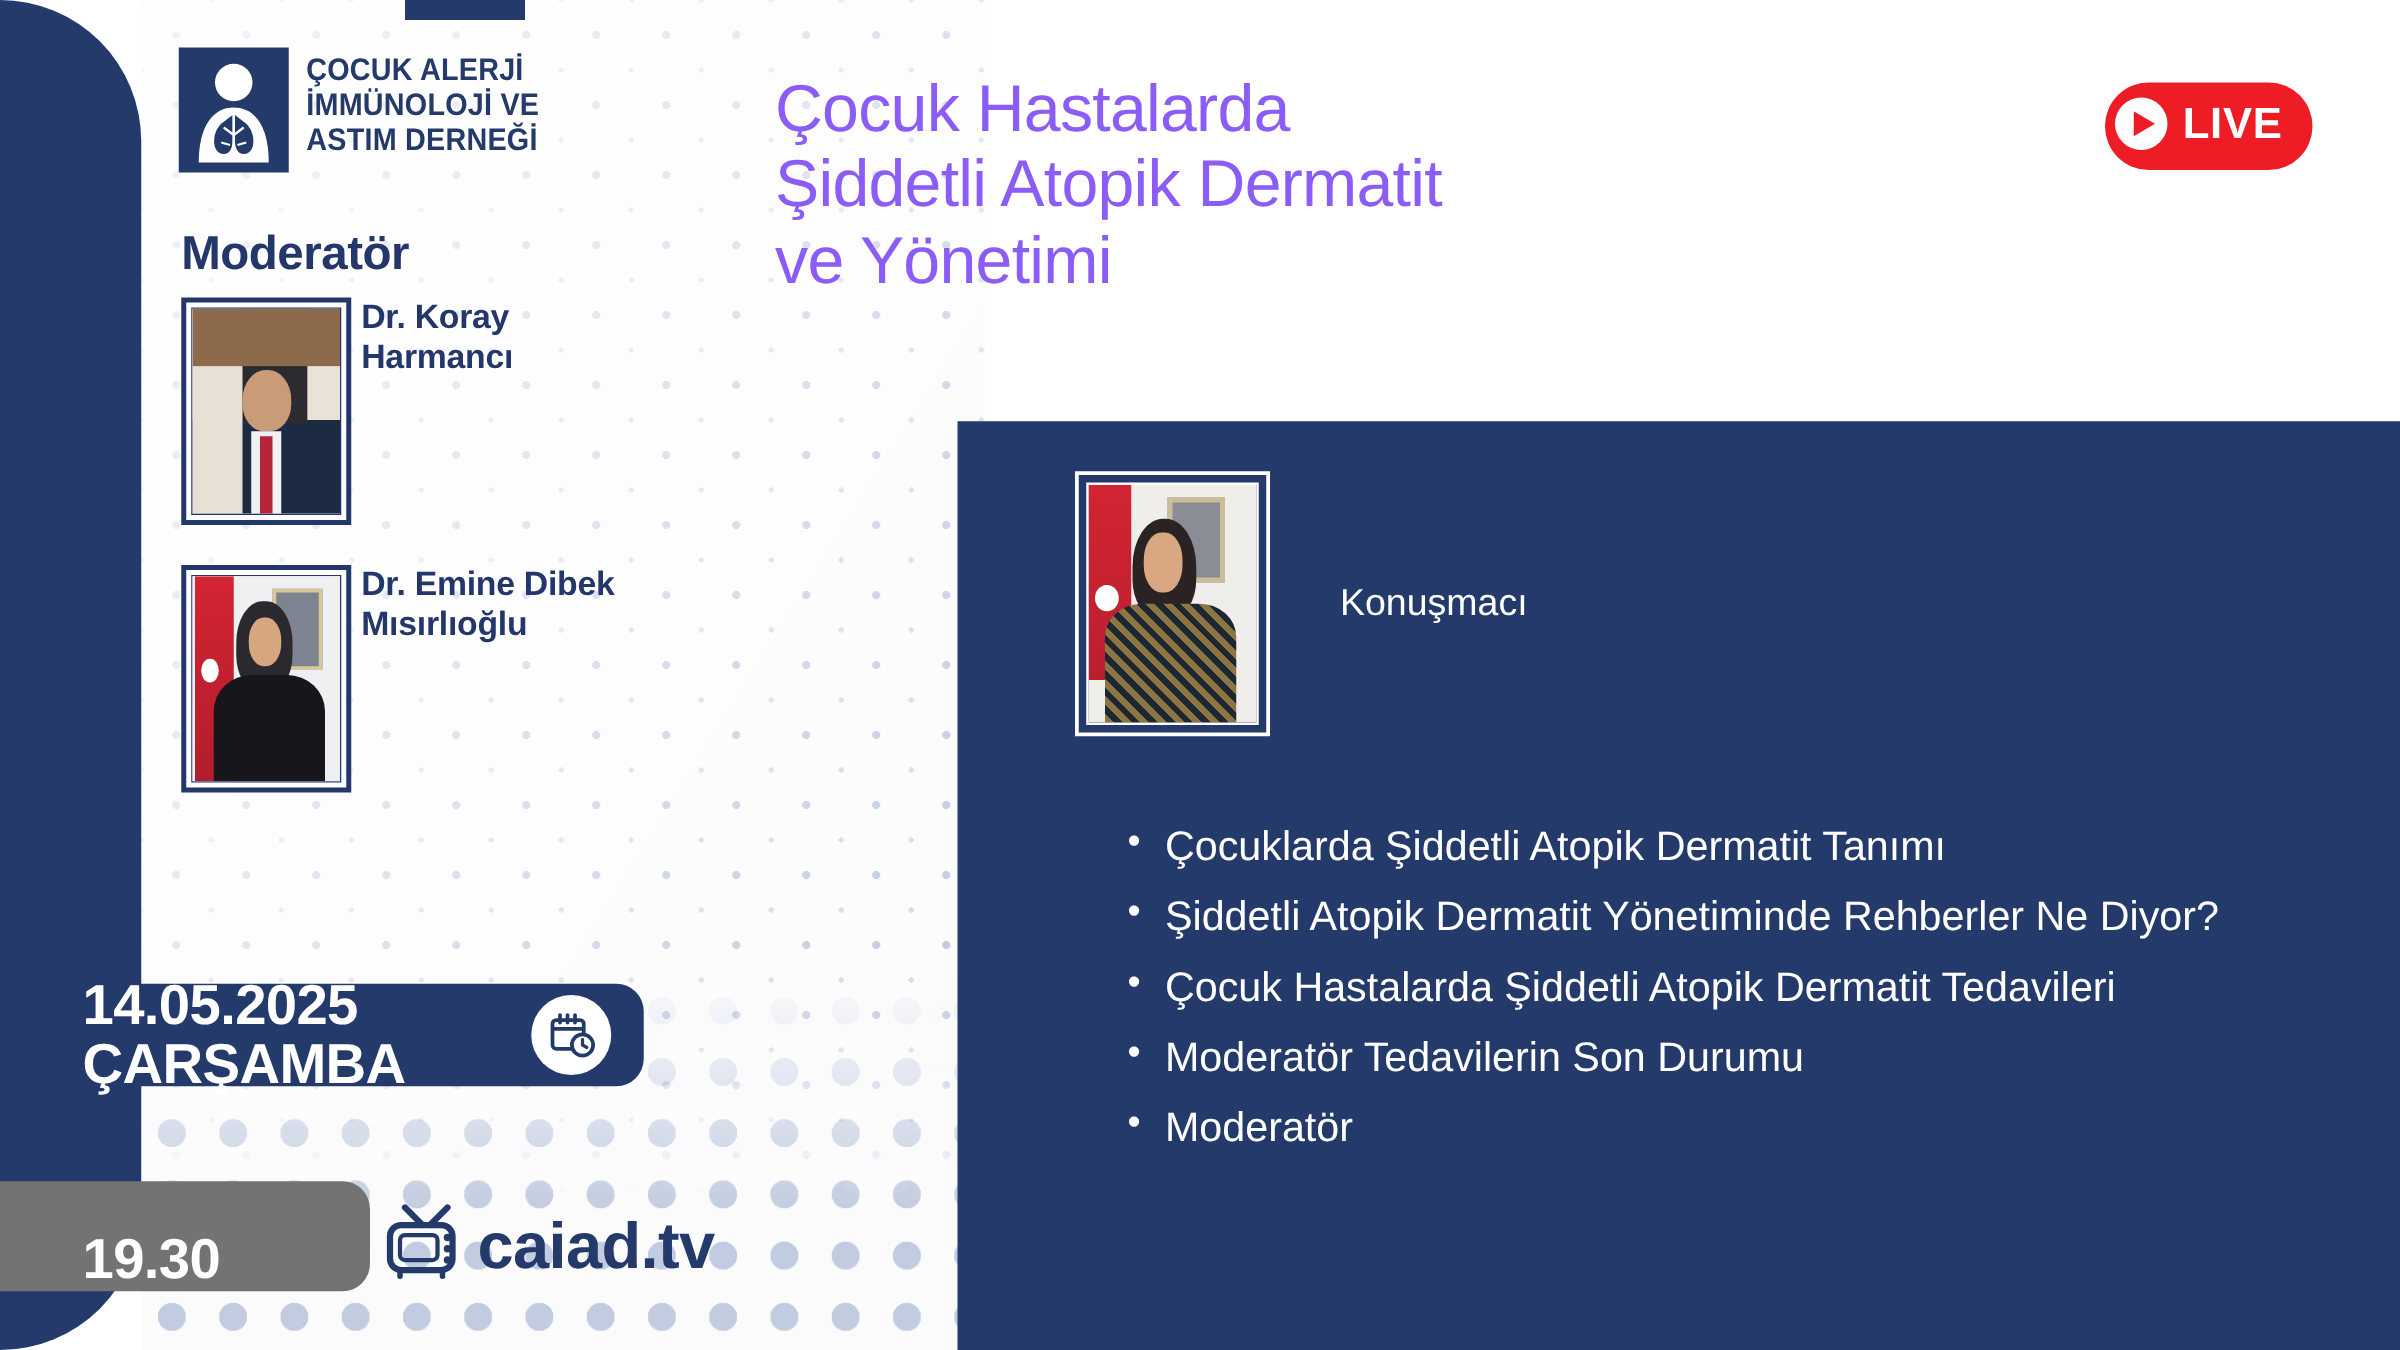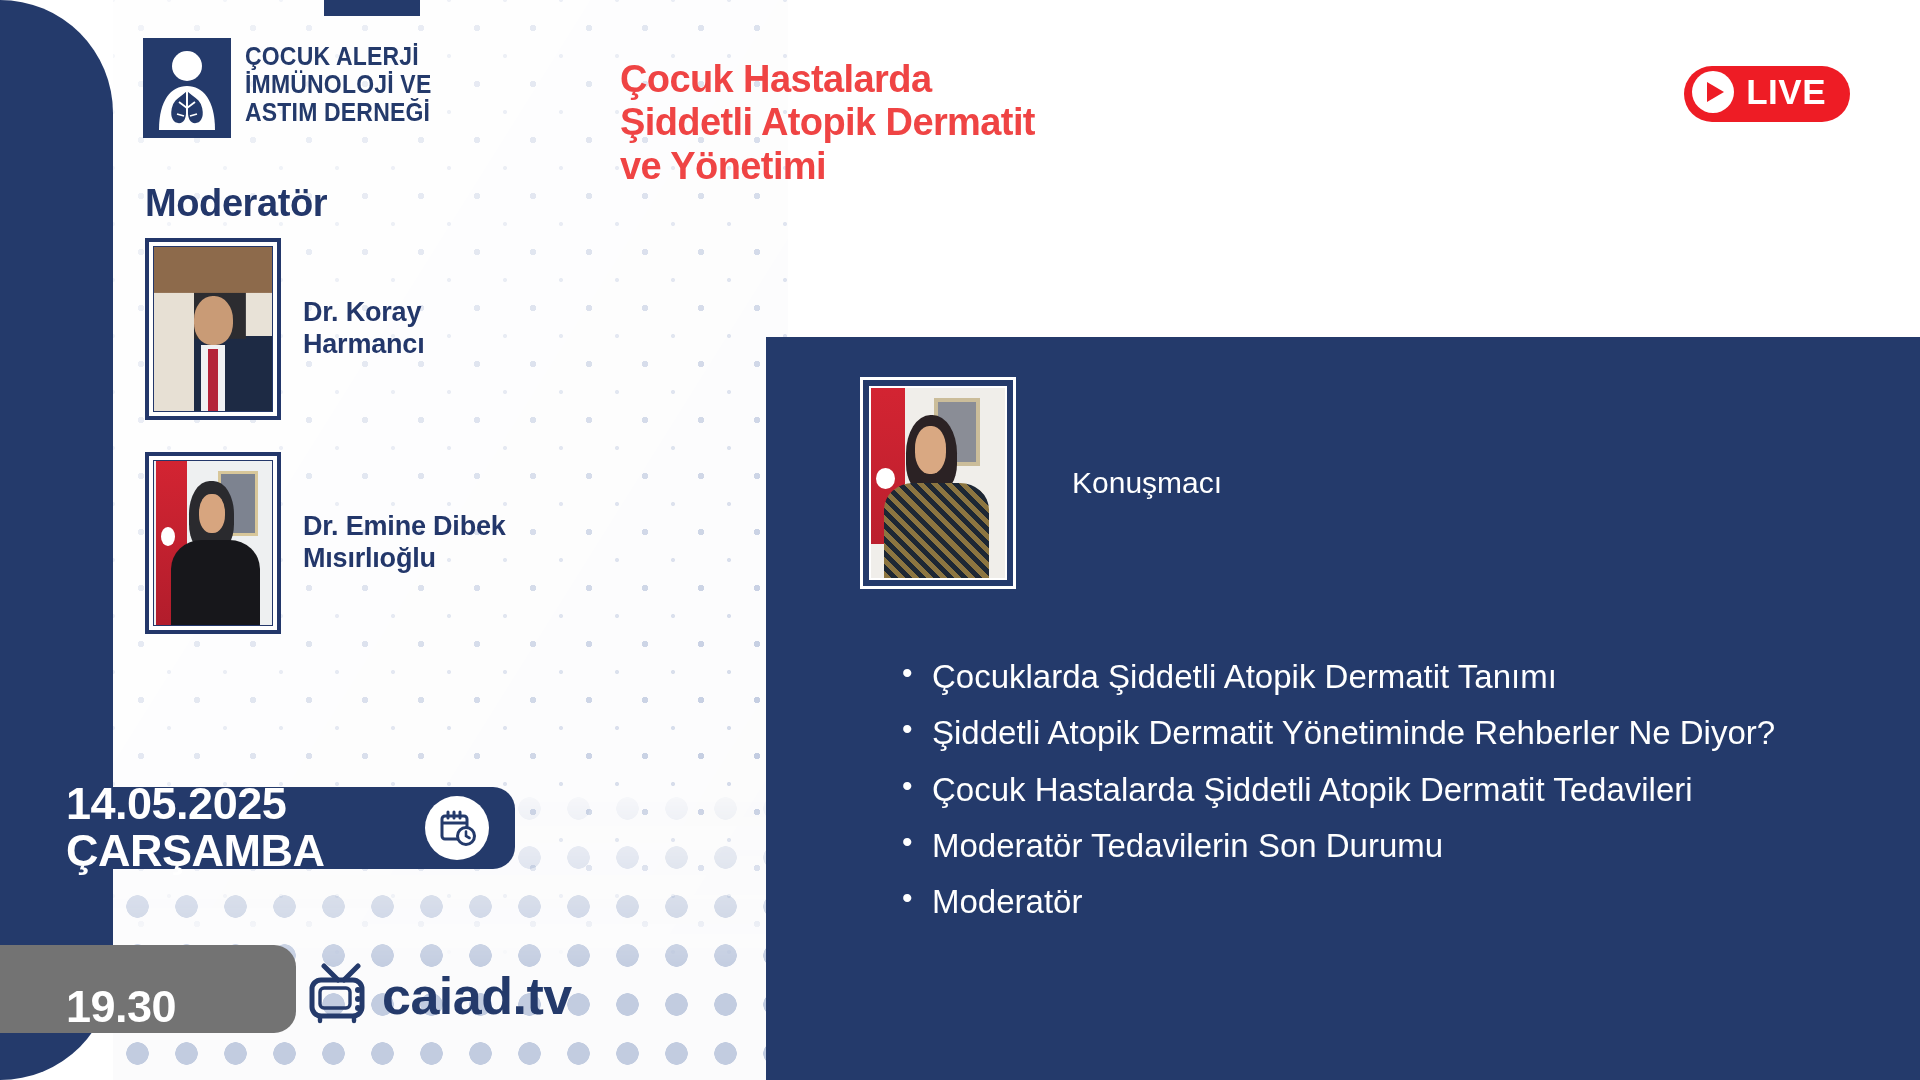--- a/index.html
+++ b/index.html
@@ -68,21 +68,21 @@
     padding-top:4px;
     transform:scaleX(.92); transform-origin:left top;
   }
 
   
   .moderator-title{
     position:absolute; left:145px; top:182px;
     color:#23376a; font-size:38px; font-weight:700; letter-spacing:-.4px;
   }
   .person{
-    position:absolute; display:flex; align-items:center; gap:22px;
+    position:absolute; display:flex; gap:8px;
   }
   .person.p1{ left:145px; top:238px; }
   .person.p2{ left:145px; top:452px; }
 
   .photo-frame{
     width:136px; height:182px; flex:none;
     border:4px solid #23376a; padding:4px; background:#fff;
     position:relative;
   }
   .photo-frame .inner{
@@ -178,28 +178,28 @@
     position:absolute; left:308px; top:963px;
     display:flex; align-items:center; gap:8px;
   }
   .tv-site{
     color:#243a6b; font-size:52px; font-weight:700; letter-spacing:-.5px;
   }
 
   
   .headline{
     position:absolute; left:620px; top:58px; width:960px;
-    color:#ef4444; font-size:38px; font-weight:700; line-height:1.14;
+    color:#8b5cf6; font-size:53px; font-weight:400; line-height:1.14;
     white-space:pre-line; letter-spacing:-.6px;
   }
 
   
   .live-badge{
     position:absolute; right:70px; top:66px;
-    height:56px; padding:0 24px 5px 8px;
+    height:70px; padding:0 24px 5px 8px;
     background:#ee1c25; border-radius:999px;
     display:flex; align-items:center; gap:12px;
   }
   .live-play{
     width:42px; height:42px; border-radius:50%; background:#ffffff;
     display:flex; align-items:center; justify-content:center;
   }
   .live-play::after{
     content:""; width:0; height:0;
     border-left:17px solid #ee1c25;

